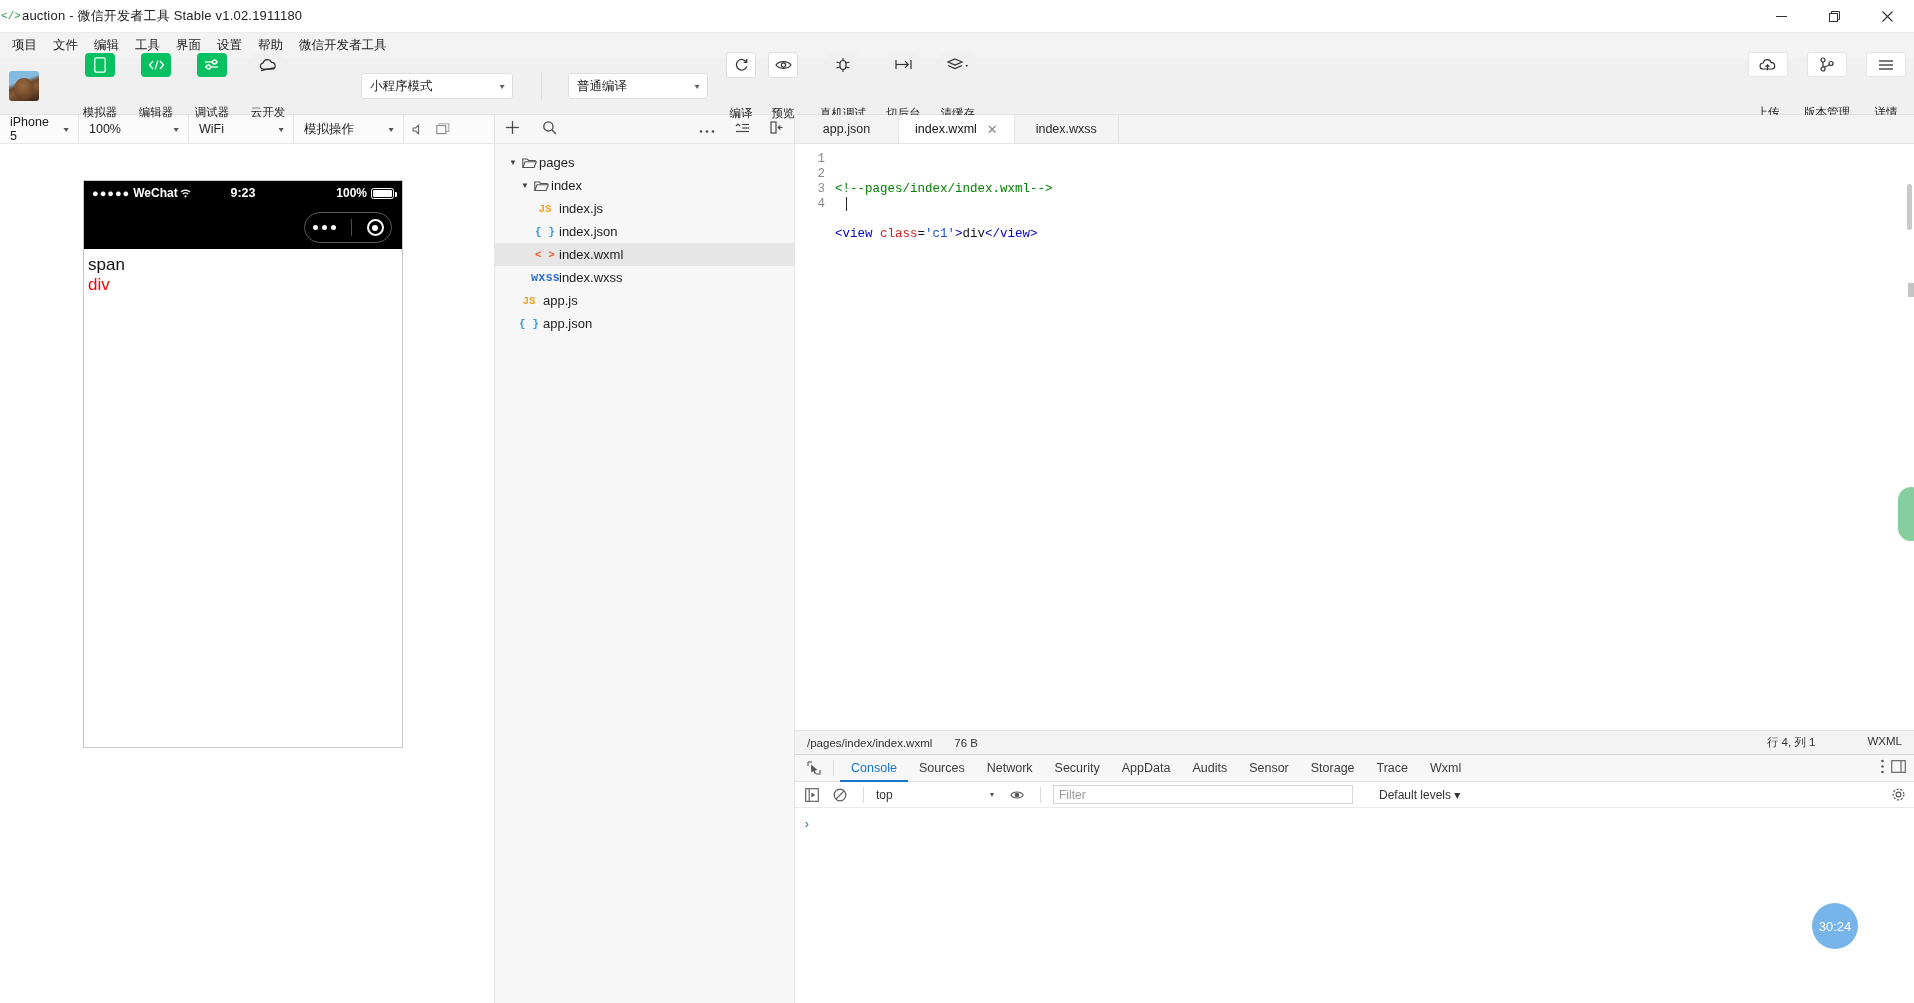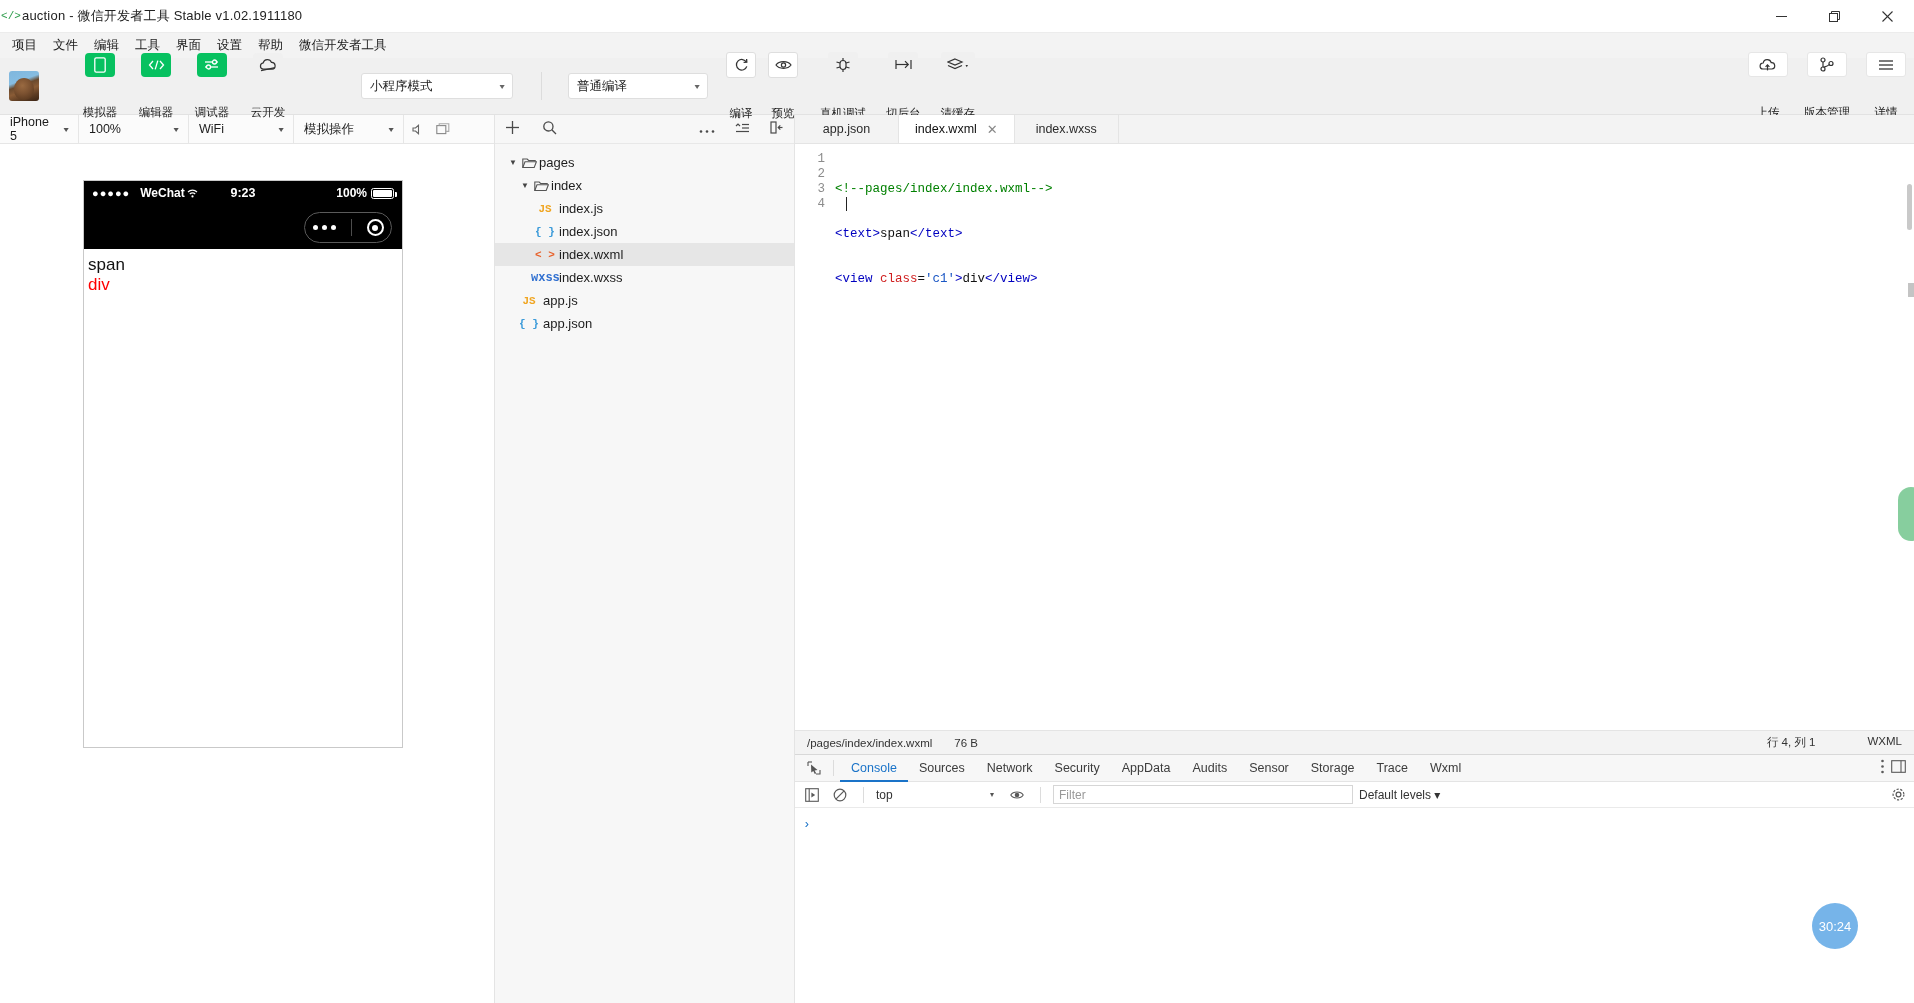--- a/index.html
+++ b/index.html
@@ -78,21 +78,21 @@
   .sim-icons { display:flex; align-items:center; gap:0px; }
   .sim-ic { width:26px; height:29px; display:flex; align-items:center; justify-content:center; color:#666; }
   .sim-stage { flex:1; position:relative; background:#fff; }
   .phone {
     position:absolute; left:83px; top:36px; width: 320px; height: 568px;
     background:#fff; border:1px solid #c9c9c9;
     display:flex; flex-direction:column;
   }
   .phone-status { height: 24px; background:#000; color:#fff; display:flex; align-items:center; padding: 0 8px; font-size: 12px; font-weight:bold; flex:none;}
   .dots { letter-spacing: 1px; font-size: 11px; }
-  .st-carrier { margin-left:10px; display:flex; align-items:center; gap:2px; }
+  .st-carrier { margin-left:3px; display:flex; align-items:center; gap:2px; }
   .st-time { position:absolute; left:50%; transform:translateX(-50%); font-size:12.5px; font-weight:bold; }
   .st-right { margin-left:auto; display:flex; align-items:center; gap:4px; }
   .battery { width: 23px; height: 11px; border: 1.4px solid #fff; border-radius: 2.5px; position:relative; }
   .battery i { position:absolute; left:1px; top:1px; bottom:1px; right:1px; background:#fff; border-radius:1px; display:block;}
   .battery:after { content:""; position:absolute; right:-3.5px; top:3px; width:2px; height:5px; background:#fff; border-radius:0 1px 1px 0;}
   .phone-nav { height: 44px; background:#000; position:relative; flex:none;}
   .capsule {
     position:absolute; right:10px; top:7px; width: 88px; height: 31px; border-radius: 16px;
     border: 1.2px solid #5a5a5a; display:flex; align-items:center; justify-content:space-around;
     background: #000;
@@ -150,21 +150,21 @@
   .dev-tabs { height: 27px; display:flex; align-items:center; border-bottom:1px solid #e4e4e4; padding-left: 6px; background:#f7f7f7;}
   .dev-cursor { width: 26px; display:flex; align-items:center; justify-content:center; color:#5a5a5a;}
   .dev-sep { width:1px;height:16px;background:#dcdcdc; margin: 0 6px;}
   .dtab { padding: 0 11px; height:27px; display:flex; align-items:center; font-size:12.5px; color:#3c3c3c; }
   .dtab.active { color:#1a73c8; box-shadow: inset 0 -2px 0 #1a73c8; }
   .dev-tools-right { margin-left:auto; display:flex; align-items:center; gap: 6px; padding-right: 8px; color:#5a5a5a;}
   .dev-filter { height: 26px; display:flex; align-items:center; border-bottom:1px solid #eaeaea; padding-left: 6px; gap: 6px; background:#fff;}
   .df-ic { width:22px;height:22px;display:flex;align-items:center;justify-content:center;color:#5a5a5a;}
   .df-sel { display:flex; align-items:center; font-size:12px; color:#333; width: 124px; justify-content:space-between; padding-right:6px;}
   .df-input { flex: 0 0 300px; height:19px; border:1px solid #d6d6d6; background:#fff; font-size:12px; color:#999; padding: 0 5px; display:flex; align-items:center;}
-  .df-levels { font-size:12px; color:#333; margin-left: 0; }
+  .df-levels { font-size:12px; color:#333; margin-left: 20px; }
   .df-gear { margin-left:auto; margin-right: 8px; color:#5a5a5a; display:flex; align-items:center;}
   .console-area { flex:1; position:relative; background:#fff; padding: 6px 0 0 8px; }
   .prompt { color:#1a73c8; font-family:"Liberation Mono",monospace; font-size:12.5px; }
   .timer-badge {
     position:absolute; right: 56px; bottom: 54px; width: 46px; height: 46px; border-radius:50%;
     background: #6fb0e8; color:#fff; display:flex; align-items:center; justify-content:center;
     font-size: 13px; opacity:.95;
   }
   .side-pill {
     position: absolute; right: -10px; top: 372px; width: 26px; height: 54px; border-radius: 14px;
@@ -563,21 +563,20 @@
 
         <div class="editor">
           <div class="gutter">
             <div>1</div>
             <div>2</div>
             <div>3</div>
             <div>4</div>
           </div>
           <div class="code">
             <div><span class="c-comment">&lt;!--pages/index/index.wxml--&gt;</span></div>
-            <div><span class="c-tag">&lt;text&gt;</span><span class="c-txt">span</span><span class="c-tag">&lt;/text&gt;</span></div>
             <div><span class="c-tag">&lt;view </span><span class="c-attr">class</span><span class="c-txt">=</span><span class="c-str">'c1'</span><span class="c-tag">&gt;</span><span class="c-txt">div</span><span class="c-tag">&lt;/view&gt;</span></div>
             <div>&nbsp;</div>
           </div>
           <div class="caret-v"></div>
           <div class="scroll-v"></div>
         </div>
 
         <div class="ed-status">
           <span>/pages/index/index.wxml</span>
           <span class="gap"></span>

